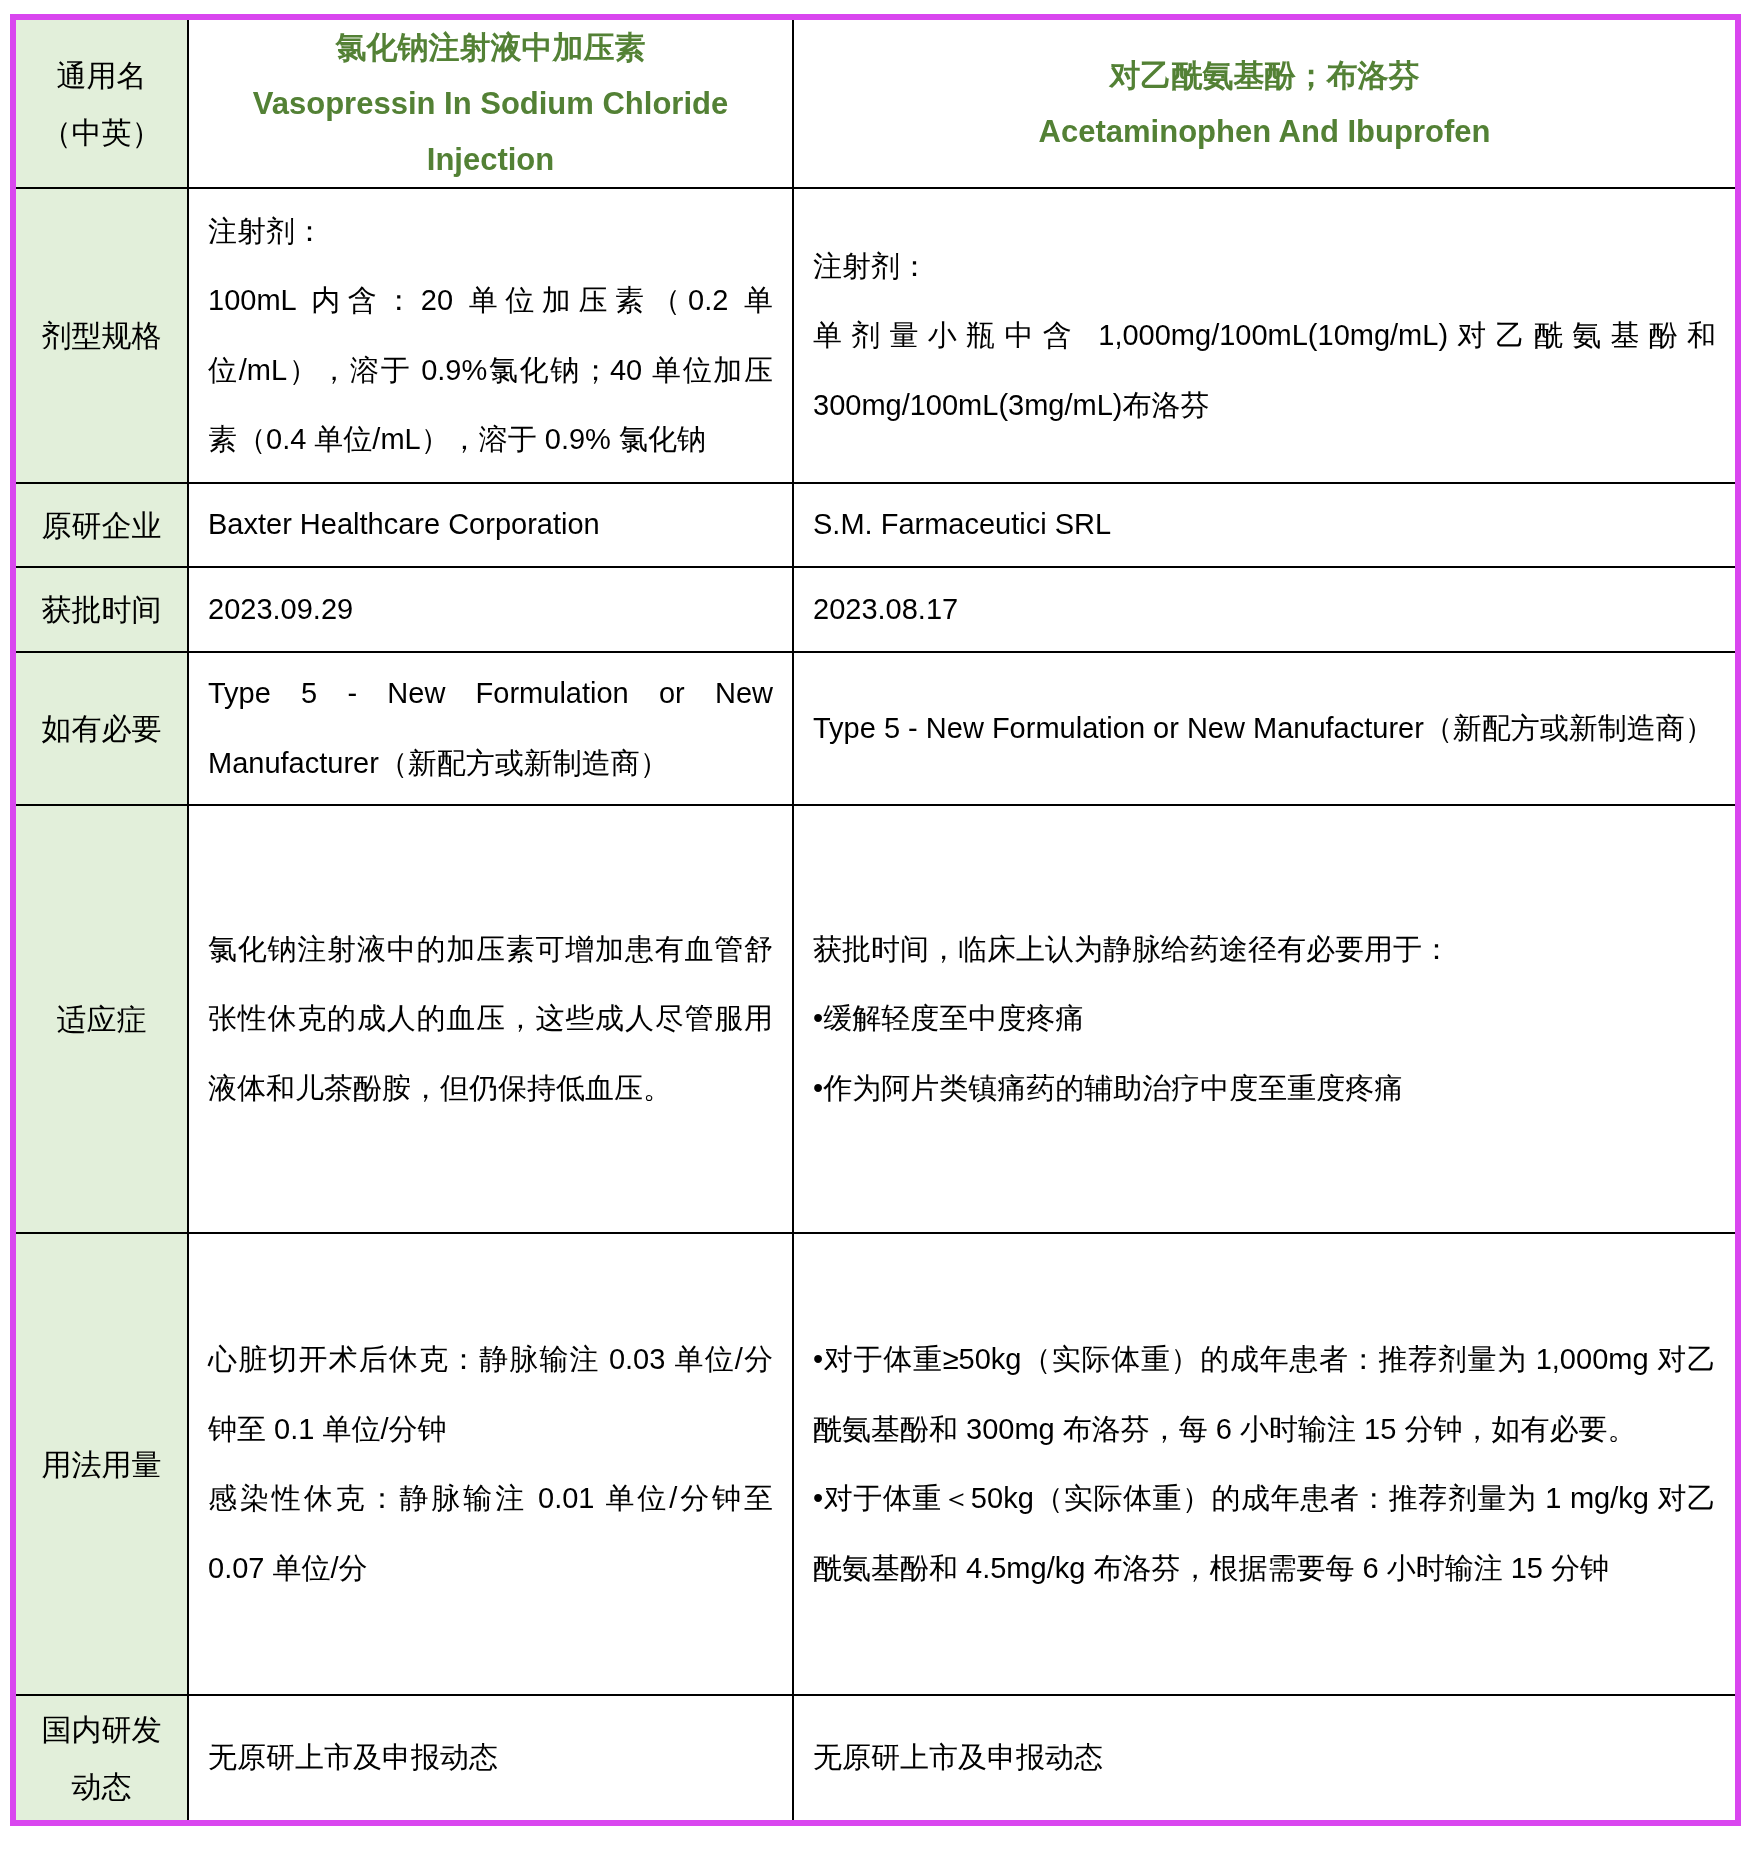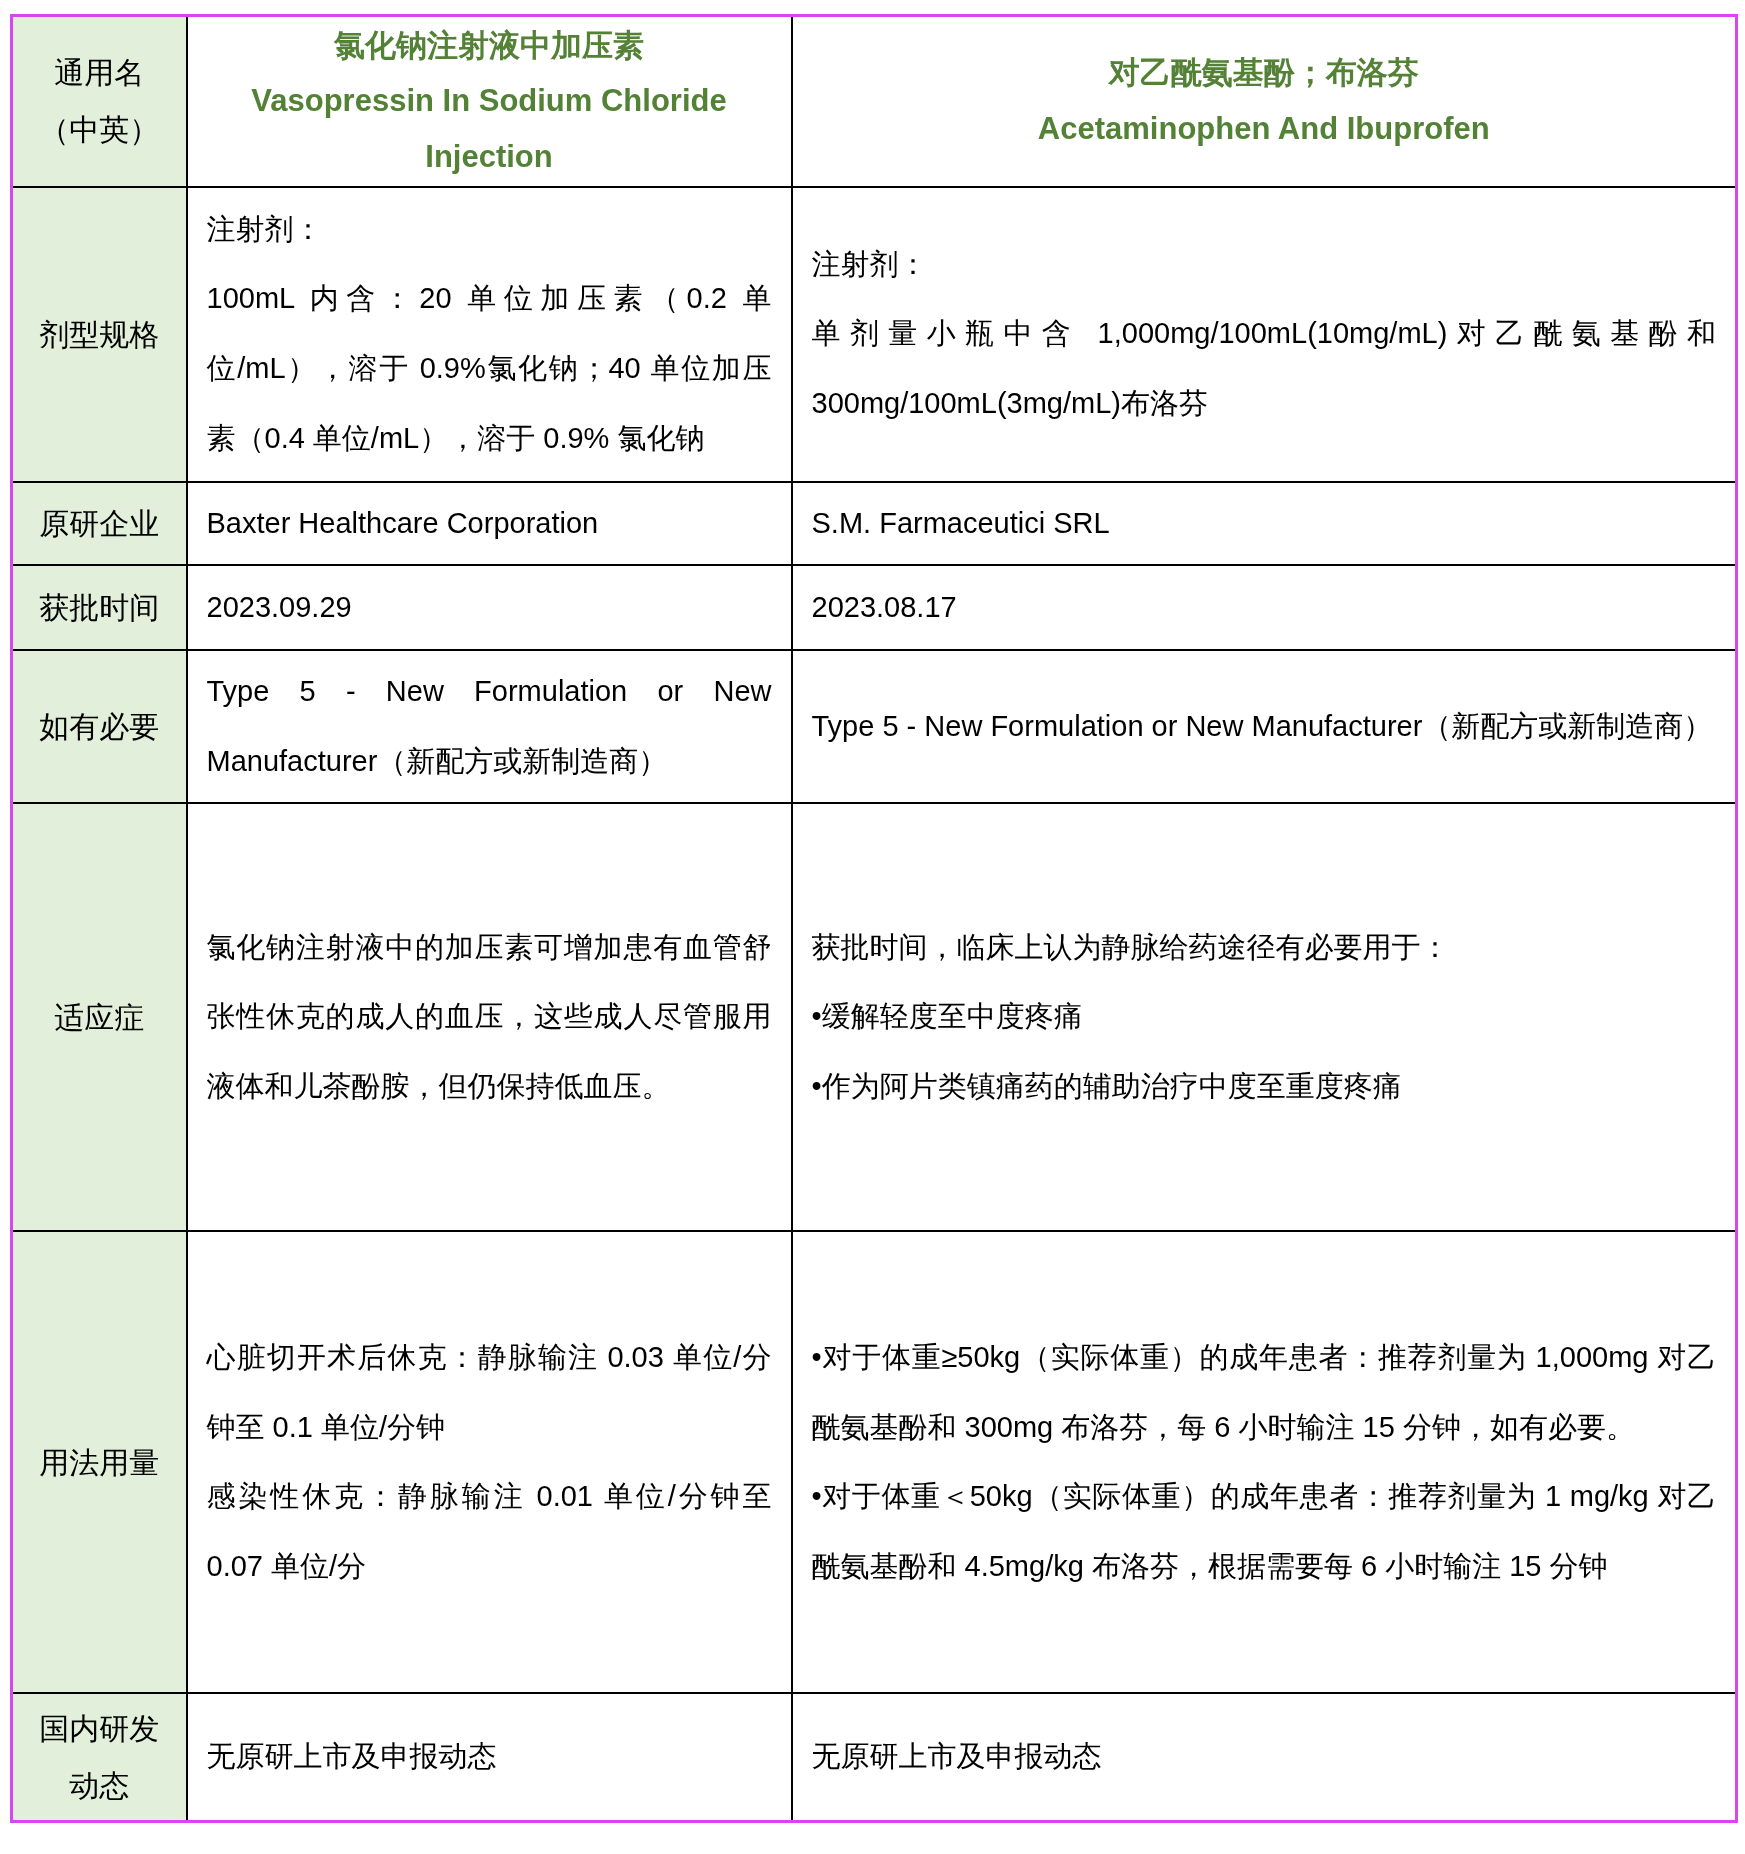--- a/index.html
+++ b/index.html
@@ -12,21 +12,21 @@
     height: 1854px;
     box-sizing: border-box;
     padding: 14px 10px 6px 10px;
     font-family: "Liberation Sans", "DejaVu Sans", sans-serif;
     color: #000000;
   }
   table.drug-table {
     border-collapse: collapse;
     table-layout: fixed;
     width: 1725px;
-    border: 3px solid #d946ef;
+    border: 6px solid #d946ef;
   }
   col.c1 { width: 175px; }
   col.c2 { width: 605px; }
   col.c3 { width: 945px; }
   td {
     border: 2px solid #000000;
     vertical-align: middle;
     white-space: pre-line;
     overflow: hidden;
     box-sizing: border-box;

